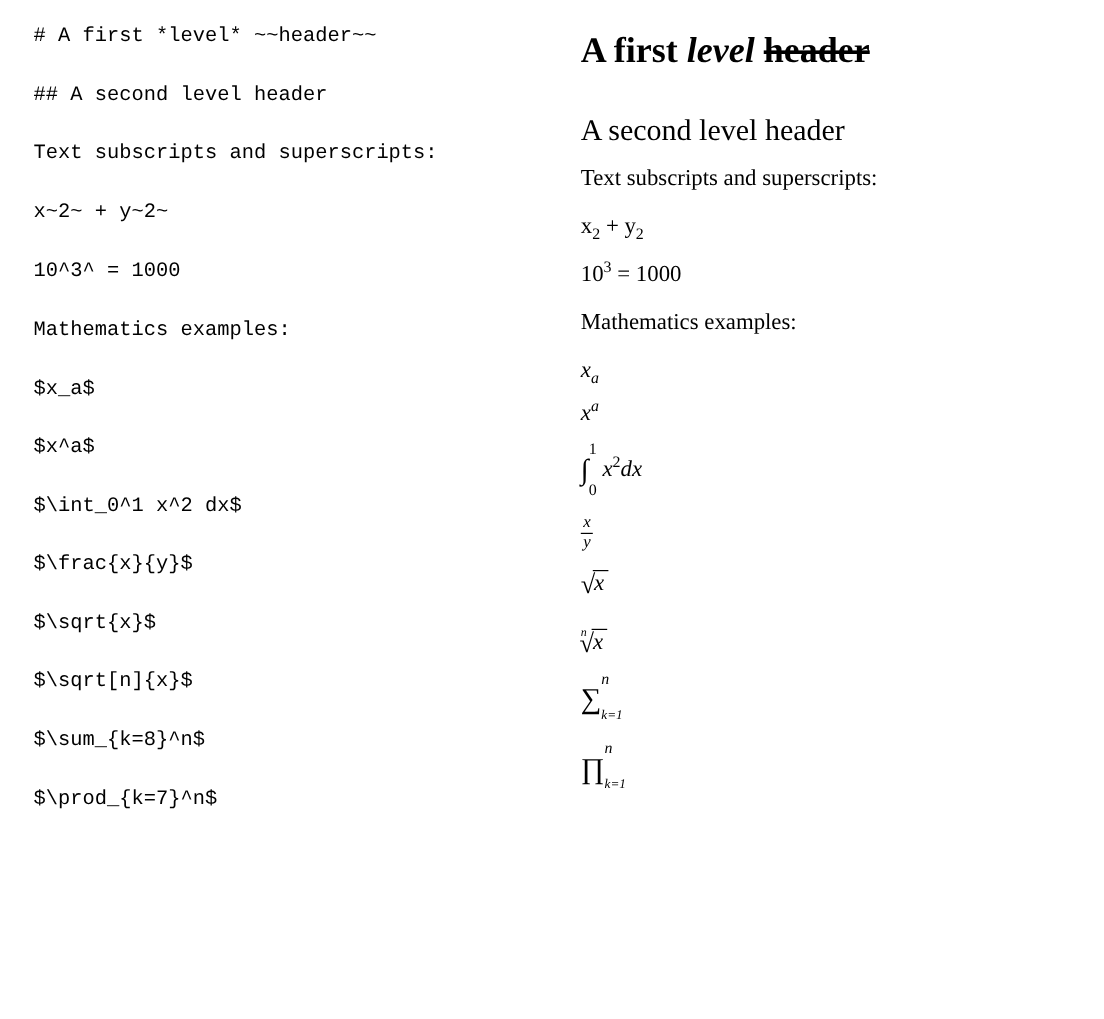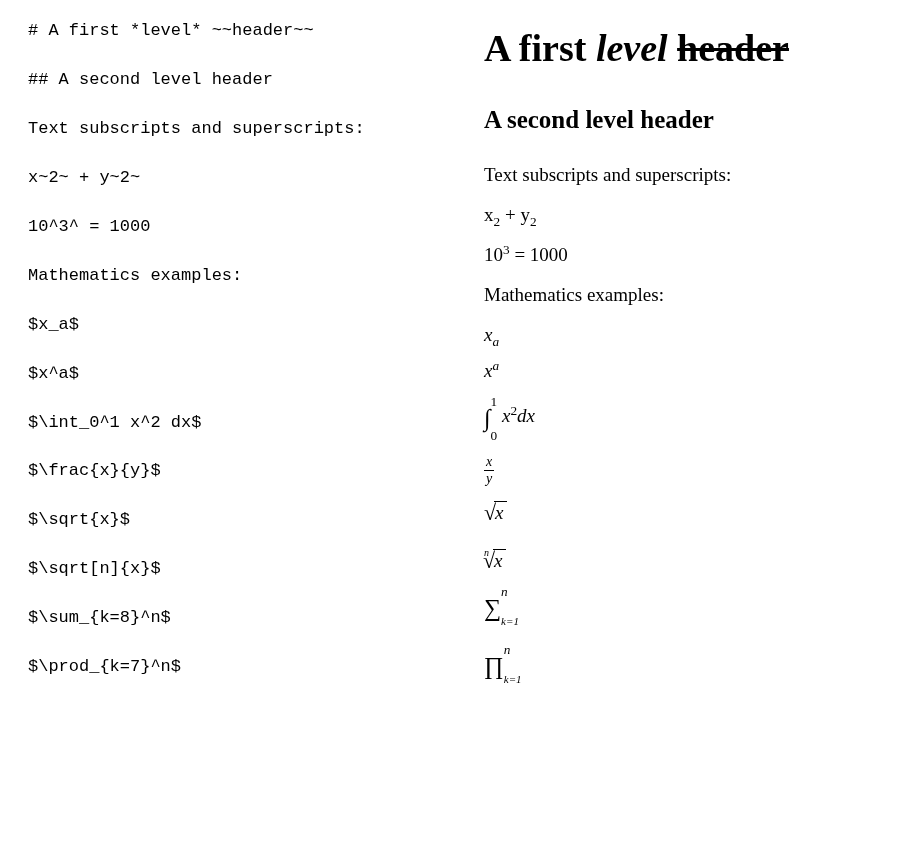--- a/index.html
+++ b/index.html
@@ -22,29 +22,29 @@
     padding-left: 28px;
   }
   .source p {
     margin-bottom: 26px;
     white-space: pre;
   }
   .rendered {
     font-family: Georgia, "Times New Roman", serif;
   }
   .rendered h1 {
-    font-size: 38px;
+    font-size: 30px;
     font-weight: bold;
     margin-top: 6px;
     margin-bottom: 36px;
   }
   .rendered h2 {
     font-size: 25px;
-    font-weight: bold;
-    margin-bottom: 30px;
+    font-weight: normal;
+    margin-bottom: 14px;
   }
   .rendered h3 {
     font-size: 21px;
     font-weight: bold;
     margin-bottom: 26px;
   }
   .rendered .pline {
     font-size: 19px;
     margin-bottom: 18px;
   }

